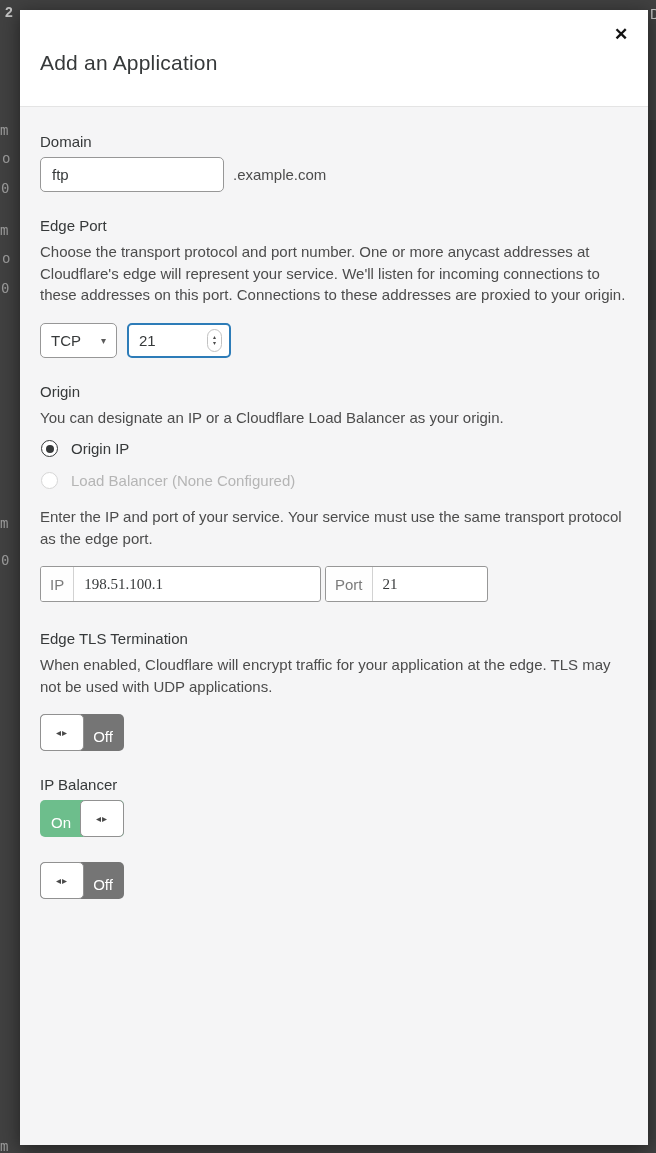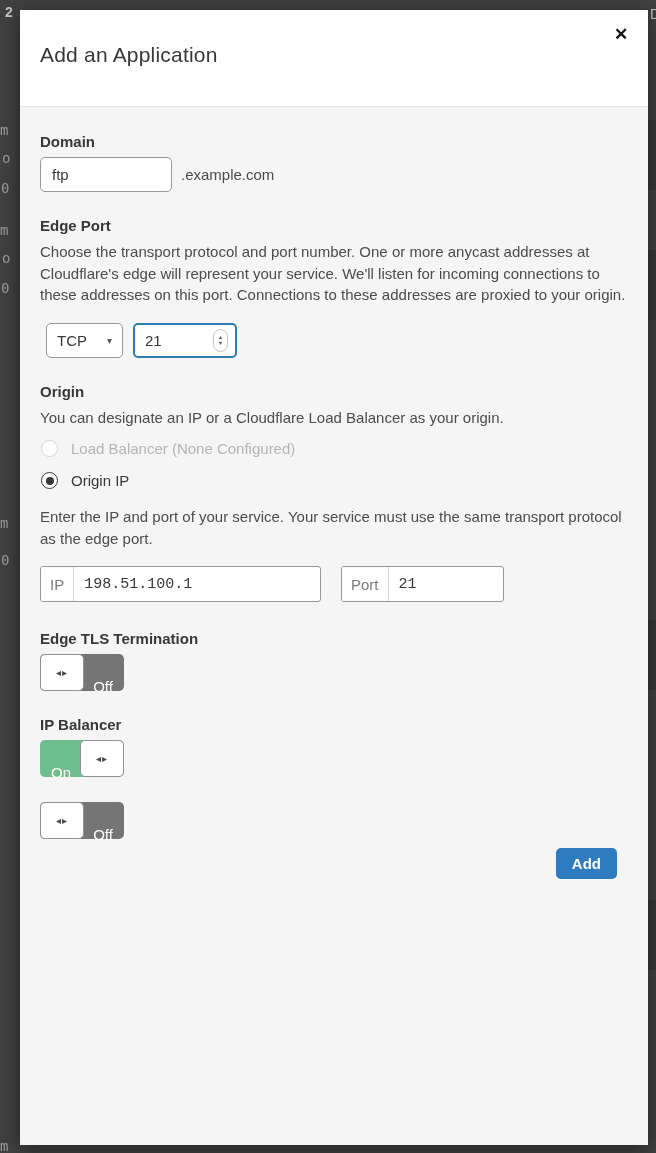--- a/index.html
+++ b/index.html
@@ -44,45 +44,45 @@
     z-index:2;
     display:flex; flex-direction:column;
   }
   .modal-header {
     background:#ffffff;
     height:97px; flex:0 0 97px;
     border-bottom:1px solid #e4e4e4;
     position:relative;
   }
   .modal-title {
-    margin:0; position:absolute; left:20px; top:33px;
+    margin:0; position:absolute; left:20px; top:41px;
     font-size:21px; font-weight:400; color:#36393a; letter-spacing:0.2px;
   }
   .close-btn {
     position:absolute; right:15px; top:12px;
     width:24px; height:24px; border:none; background:transparent;
     font-size:17px; font-weight:700; color:#121212; cursor:pointer; padding:0;
   }
   .modal-body { flex:1; padding:26px 20px 0 20px; }
 
-  .section-label { font-size:15px; font-weight:700; color:#36393a; margin:0 0 7px 0; }
+  .section-label { font-size:15px; font-weight:400; color:#36393a; margin:0 0 7px 0; }
   .section-desc  { font-size:15px; color:#4c4c4c; line-height:21.5px; margin:0 0 17px 0; max-width:592px; }
   .section { margin-bottom:25px; }
 
   
   .text-input {
     height:35px; border:1px solid #979797; border-radius:5px;
     background:#fff; font-size:15px; color:#36393a; padding:0 11px;
     font-family:"Liberation Sans", sans-serif; outline:none;
   }
   .domain-row { display:flex; align-items:center; }
-  .domain-input { width:132px; }
+  .domain-input { width:184px; }
   .domain-suffix { font-size:15px; color:#4c4c4c; margin-left:9px; }
 
-  .port-row { display:flex; align-items:center; gap:10px;margin-left:6px; }
+  .port-row { display:flex; align-items:center; gap:10px; }
   .select-box {
     width:77px; height:35px; border:1px solid #979797; border-radius:5px;
     background:#fff; display:flex; align-items:center; justify-content:space-between;
     padding:0 10px; cursor:pointer;
   }
   .select-value { font-size:15px; color:#36393a; }
   .select-caret { font-size:10px; color:#5b5b5b; }
   .number-box {
     width:104px; height:35px; border:2px solid #2d7cb8; border-radius:5px;
     background:#fff; display:flex; align-items:center; justify-content:space-between;
@@ -105,41 +105,41 @@
   }
   .radio-outer.checked::after {
     content:""; position:absolute; left:3.5px; top:3.5px; width:8px; height:8px;
     border-radius:50%; background:#36393a;
   }
   .radio-outer.disabled { border-color:#d6d6d6; }
   .radio-label { font-size:15px; color:#36393a; margin-left:13px; }
   .radio-label.disabled { color:#b5b5b5; }
   .origin-note { margin-top:14px; }
 
-  .ipport-row { display:flex; gap:20px; }
+  .ipport-row { display:flex; gap:4px; }
   .affix-input {
     display:flex; align-items:stretch; height:36px; background:#fff;
     border:1px solid #979797; border-radius:3px; overflow:hidden;
   }
   .affix-tag {
     display:flex; align-items:center; padding:0 9px;
     color:#7b7b7b; font-size:15px; border-right:1px solid #d2d2d2; background:#fefefe;
   }
   .affix-value { border:none; outline:none; font-size:15px; color:#36393a; padding:0 10px;
-    font-family:Liberation Mono, monospace; }
+    font-family:Liberation Serif, serif; }
   .ip-box { width:281px; } .ip-box .affix-value{ width:238px; }
   .portnum-box { width:163px; } .portnum-box .affix-value{ width:112px; }
 
   
   .toggle { position:relative; width:84px; height:37px; cursor:pointer; }
   .toggle-track { position:absolute; inset:0; border-radius:5px; }
   .toggle-track.off { background:#757575; }
   .toggle-track.on  { background:#6dbe8c; }
   .toggle-state {
-    position:absolute; top:14px; height:37px; width:42px;
+    position:absolute; top:4px; height:37px; width:42px;
     display:flex; align-items:center; justify-content:center;
     color:#fff; font-size:15px;
   }
   .toggle-state.off { right:0; }
   .toggle-state.on  { left:0; }
   .toggle-handle {
     position:absolute; top:0; width:44px; height:37px;
     background:#fff; border:1px solid #919191; border-radius:5px;
     display:flex; align-items:center; justify-content:center;
   }
@@ -207,44 +207,45 @@
           </div>
         </div>
       </div>
     </div>
 
     <div class="section" style="margin-bottom:28px;">
       <p class="section-label">Origin</p>
       <p class="section-desc" style="margin-bottom:2px;">You can designate an IP or a Cloudflare Load Balancer as your origin.</p>
 
       <div class="radio-row">
+        <span class="radio-outer checked"></span>
+        <span class="radio-label">Origin IP</span>
+      </div>
+      <div class="radio-row">
         <span class="radio-outer disabled"></span>
         <span class="radio-label disabled">Load Balancer (None Configured)</span>
-      </div>
-      <div class="radio-row">
-        <span class="radio-outer checked"></span>
-        <span class="radio-label">Origin IP</span>
       </div>
 
       <p class="section-desc origin-note">Enter the IP and port of your service. Your service must use the same transport protocol as the edge port.</p>
 
       <div class="ipport-row">
         <div class="affix-input ip-box">
           <span class="affix-tag">IP</span>
           <input class="affix-value" value="198.51.100.1" style="">
         </div>
         <div class="affix-input portnum-box">
           <span class="affix-tag">Port</span>
           <input class="affix-value" value="21" style="">
         </div>
       </div>
     </div>
 
     <div class="section">
       <p class="section-label">Edge TLS Termination</p>
+      <p class="section-desc">When enabled, Cloudflare will encrypt traffic for your application at the edge. TLS may not be used with UDP applications.</p>
       <div class="toggle">
         <div class="toggle-track off"></div>
         <span class="toggle-state off">Off</span>
         <div class="toggle-handle left">
           <span class="handle-arrows">◂▸</span>
         </div>
       </div>
     </div>
 
     <div class="section">
@@ -261,18 +262,15 @@
     <div class="section" style="margin-bottom:0;">
       <div class="toggle">
         <div class="toggle-track off"></div>
         <span class="toggle-state off">Off</span>
         <div class="toggle-handle left">
           <span class="handle-arrows">◂▸</span>
         </div>
       </div>
     </div>
 
-    <div class="footer-row">
-      <button class="add-btn">Add</button>
-    </div>
 
   </div>
 </div>
 
 </body></html>

